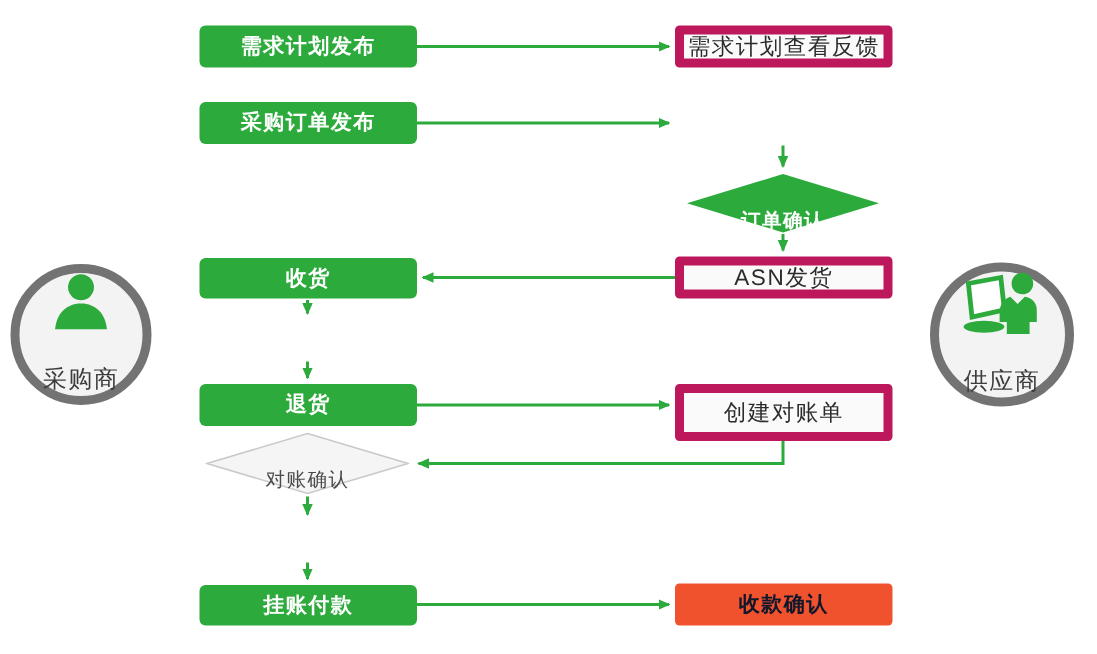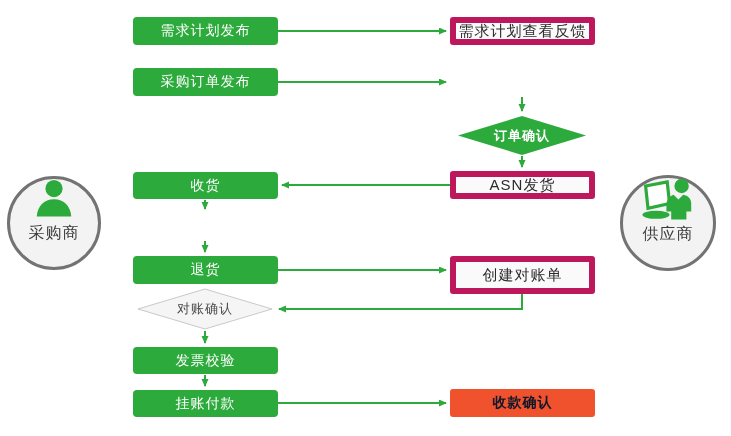--- a/index.html
+++ b/index.html
@@ -6,43 +6,43 @@
   #canvas{
     position:relative;width:731px;height:436px;background:#ffffff;overflow:hidden;
     font-family:"Liberation Sans","DejaVu Sans",sans-serif;
   }
   #wires{position:absolute;left:0;top:0;width:731px;height:436px;z-index:1;}
   .node{
     position:absolute;z-index:2;display:flex;align-items:center;justify-content:center;
     box-sizing:border-box;text-align:center;white-space:nowrap;
   }
   .green{
-    background:#2daa3c;color:#ffffff;border-radius:4px;font-size:14px;font-weight:normal;
+    background:#2daa3c;color:#ffffff;border-radius:4px;font-size:14px;font-weight:bold;
     letter-spacing:1px;
   }
   .white{
     background:#fafafa;border:6px solid #be185d;border-radius:3px;color:#2b2b2b;
     font-size:15px;letter-spacing:1px;
   }
   .red{
     background:#f0522e;color:#0f172a;border-radius:3px;font-size:14px;font-weight:bold;
     letter-spacing:1px;
   }
   .diamond{position:absolute;z-index:2;}
   .diamond svg{position:absolute;left:0;top:0;width:100%;height:100%;}
   .diamond .dlabel{
-    position:absolute;left:0;top:0;width:100%;height:100%;
+    position:absolute;left:0;top:11px;width:100%;height:100%;
     display:flex;align-items:center;justify-content:center;
     font-size:13px;letter-spacing:1px;
   }
   .diamond.green-d .dlabel{color:#fff;font-weight:bold;}
   .diamond.gray-d .dlabel{color:#4a4a4a;}
   .actor{
-    position:absolute;z-index:2;border-radius:50%;background:#f3f3f3;border:3px solid #737373;
-    display:flex;flex-direction:column;align-items:center;justify-content:flex-start;
+    position:absolute;z-index:2;border-radius:50%;background:#f3f3f3;border:6px solid #737373;
+    display:flex;flex-direction:column;align-items:center;justify-content:space-between;
     box-sizing:border-box;
   }
   .actor .alabel{font-size:16px;color:#3c3c3c;letter-spacing:1px;margin-top:2px;}
   .actor .aicon{line-height:0;}
 </style>
 </head>
 <body>
 
 <div id="canvas">
 
@@ -85,21 +85,20 @@
         <path d="M42 21 C36 23 33 28 33 34 L33 42 L39 42 L39 52 L58 52 L58 42 L64 42 L64 32 C64 26 60 22 54 21 L48 27 Z" fill="#2daa3c"></path>
       </svg>
     </span>
     <span class="alabel">供应商</span>
   </div>
 
   <div class="node green" style="left:133px;top:17px;width:145px;height:28px;">需求计划发布</div>
   <div class="node green" style="left:133px;top:68px;width:145px;height:28px;">采购订单发布</div>
   <div class="node green" style="left:133px;top:172px;width:145px;height:27px;">收货</div>
   <div class="node green" style="left:133px;top:256px;width:145px;height:28px;">退货</div>
-  <div class="node green" style="left:133px;top:347px;width:145px;height:27px;">发票校验</div>
   <div class="node green" style="left:133px;top:390px;width:145px;height:27px;">挂账付款</div>
 
   <div class="node white" style="left:450px;top:17px;width:145px;height:28px;">需求计划查看反馈</div>
   <div class="node white" style="left:450px;top:171px;width:145px;height:28px;">ASN发货</div>
   <div class="node white" style="left:450px;top:256px;width:145px;height:38px;">创建对账单</div>
   <div class="node red" style="left:450px;top:389px;width:145px;height:28px;">收款确认</div>
 
   <div class="diamond green-d" style="left:457px;top:115px;width:130px;height:41px;">
     <svg viewBox="0 0 130 41" preserveAspectRatio="none">
       <polygon points="65,1 129,20.5 65,40 1,20.5" fill="#2daa3c"></polygon>

